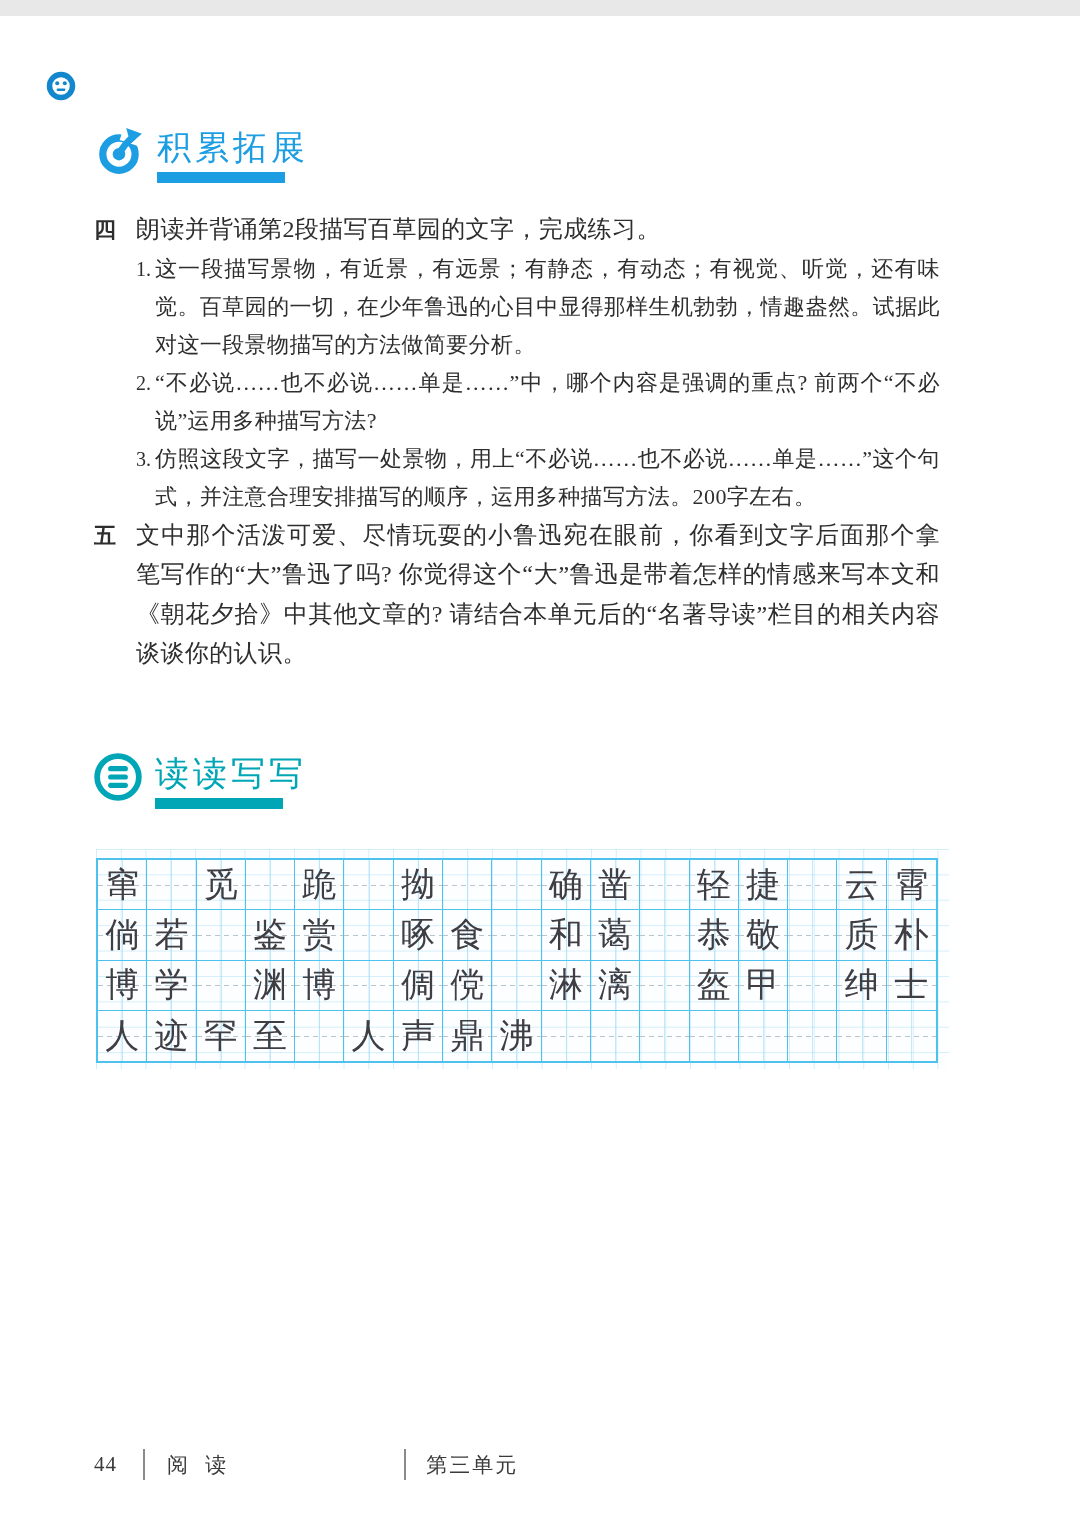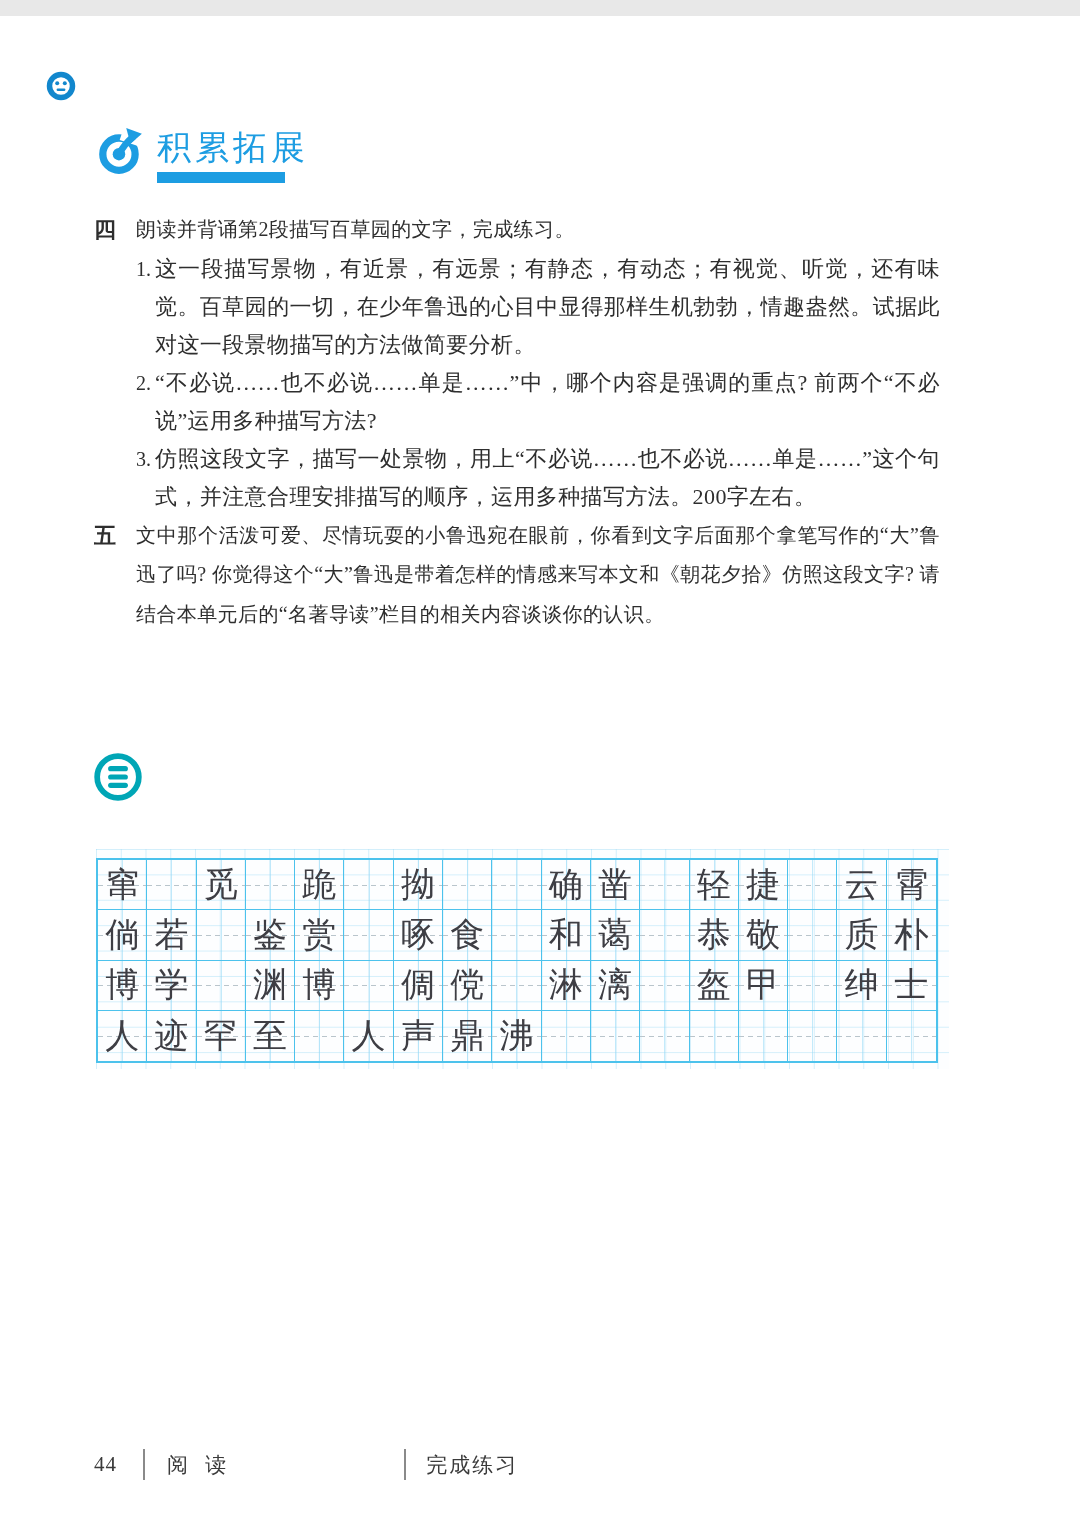--- a/index.html
+++ b/index.html
@@ -36,21 +36,21 @@
   .exercises { position:absolute; left:94px; top:194px; width:846px; }
   .ex { display:flex; }
   .ex + .ex { margin-top:0px; }
   .ex-num {
     width:42px; flex:none;
     font-size:22px; line-height:39.5px; font-weight:bold;
     letter-spacing:2px;
   }
   .ex-body { width:804px; }
   .ex-intro, .ex-para {
-    font-size:20px; line-height:39.5px;
+    font-size:24px; line-height:39.5px;
     text-align:justify; letter-spacing:0.4px;
   }
   .ex-item { display:flex; }
   .item-num {
     width:19px; flex:none;
     font-size:20px; line-height:39.5px;
   }
   .item-text {
     width:785px;
     font-size:22px; line-height:38px;
@@ -156,35 +156,39 @@
         <div class="ex-item">
           <div class="item-num">3.</div>
           <div class="item-text">仿照这段文字，描写一处景物，用上“不必说……也不必说……单是……”这个句式，并注意合理安排描写的顺序，运用多种描写方法。200字左右。</div>
         </div>
       </div>
     </div>
 
     <div class="ex">
       <div class="ex-num">五</div>
       <div class="ex-body">
-        <div class="ex-para">文中那个活泼可爱、尽情玩耍的小鲁迅宛在眼前，你看到文字后面那个拿笔写作的“大”鲁迅了吗? 你觉得这个“大”鲁迅是带着怎样的情感来写本文和《朝花夕拾》仿照这段文字? 请结合本单元后的“名著导读”栏目的相关内容谈谈你的认识。</div>
+        <div class="ex-para">文中那个活泼可爱、尽情玩耍的小鲁迅宛在眼前，你看到文字后面那个拿笔写作的“大”鲁迅了吗? 你觉得这个“大”鲁迅是带着怎样的情感来写本文和《朝花夕拾》中其他文章的? 请结合本单元后的“名著导读”栏目的相关内容谈谈你的认识。</div>
       </div>
     </div>
 
   </div>
 
   <div class="sec-header rw" style="left:93px; top:736px;">
     <div class="hicon">
       <svg viewBox="0 0 48 48" width="50" height="50">
         <circle cx="24" cy="24" r="20" fill="none" stroke="#00a6b6" stroke-width="5.5"></circle>
         <rect x="14.5" y="13.5" width="19" height="5" rx="2.5" fill="#00a6b6"></rect>
         <rect x="14.5" y="21.5" width="19" height="5" rx="2.5" fill="#00a6b6"></rect>
         <rect x="14.5" y="29.5" width="19" height="5" rx="2.5" fill="#00a6b6"></rect>
       </svg>
     </div>
+    <div class="htitle-wrap">
+      <div class="htitle">读读写写</div>
+      <div class="hunderline"></div>
+    </div>
   </div>
 
   <div class="grid-wrap">
     <div class="writing-grid">
         <div class="grid-cell">
           <span>窜</span>
         </div>
         <div class="grid-cell">
           <span></span>
         </div>
@@ -388,16 +392,16 @@
         </div>
       </div>
   </div>
 
   <div class="footer">
     <span class="pageno">44</span>
     <span class="fdiv"></span>
     <span class="flabel">阅 读</span>
     <span class="fspacer"></span>
     <span class="fdiv2"></span>
-    <span class="funit">完成练习</span>
+    <span class="funit">第三单元</span>
   </div>
 
 </div>
 
 </body></html>

